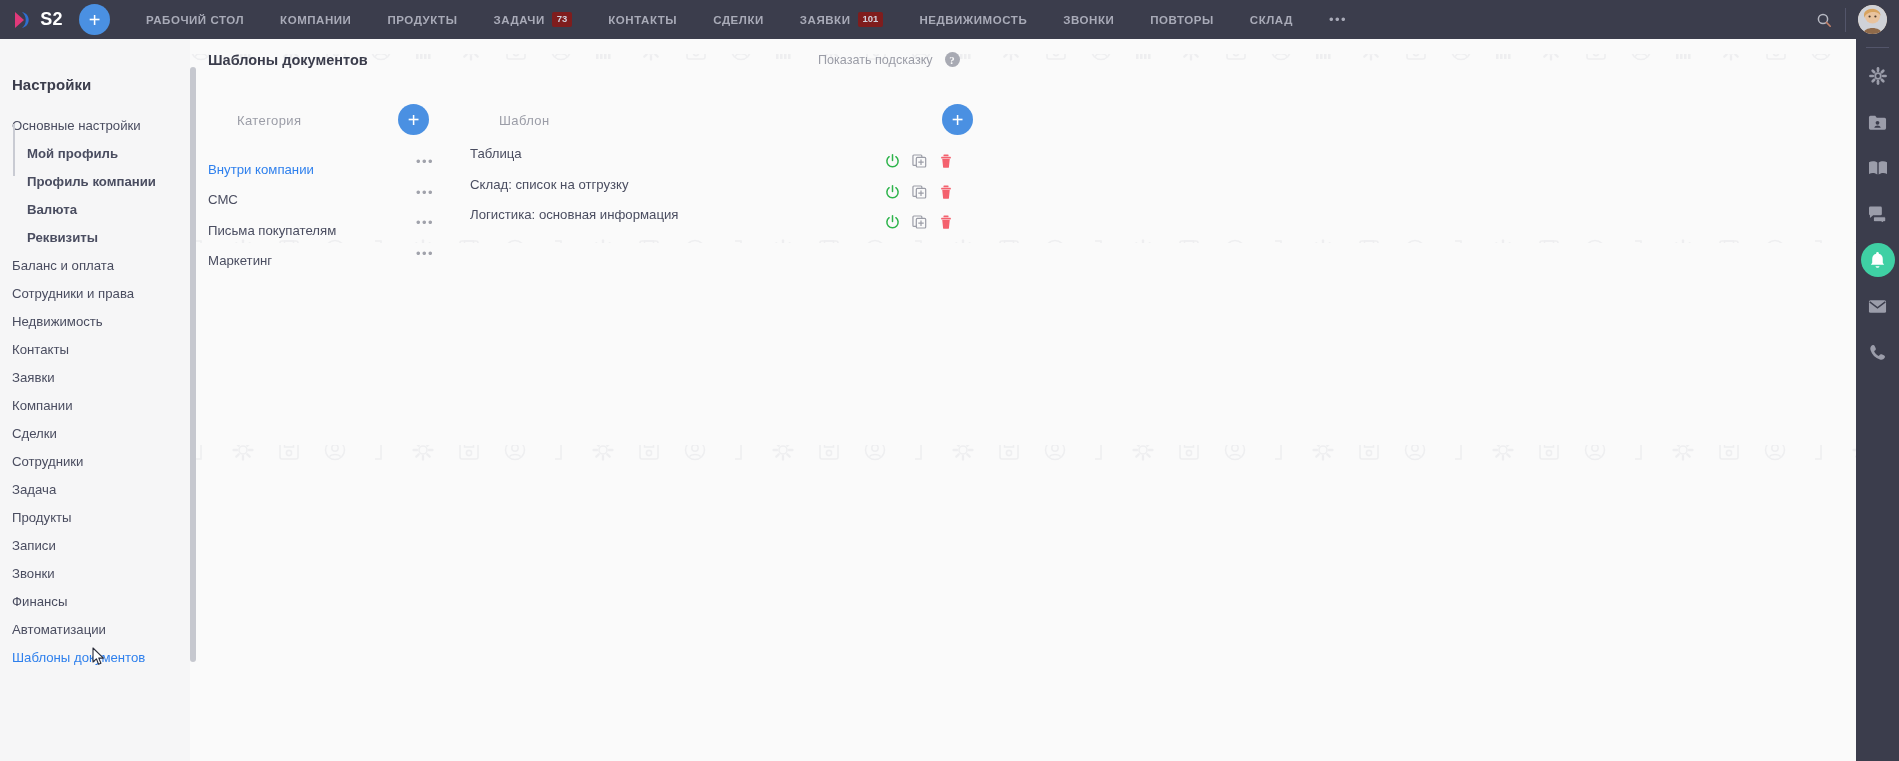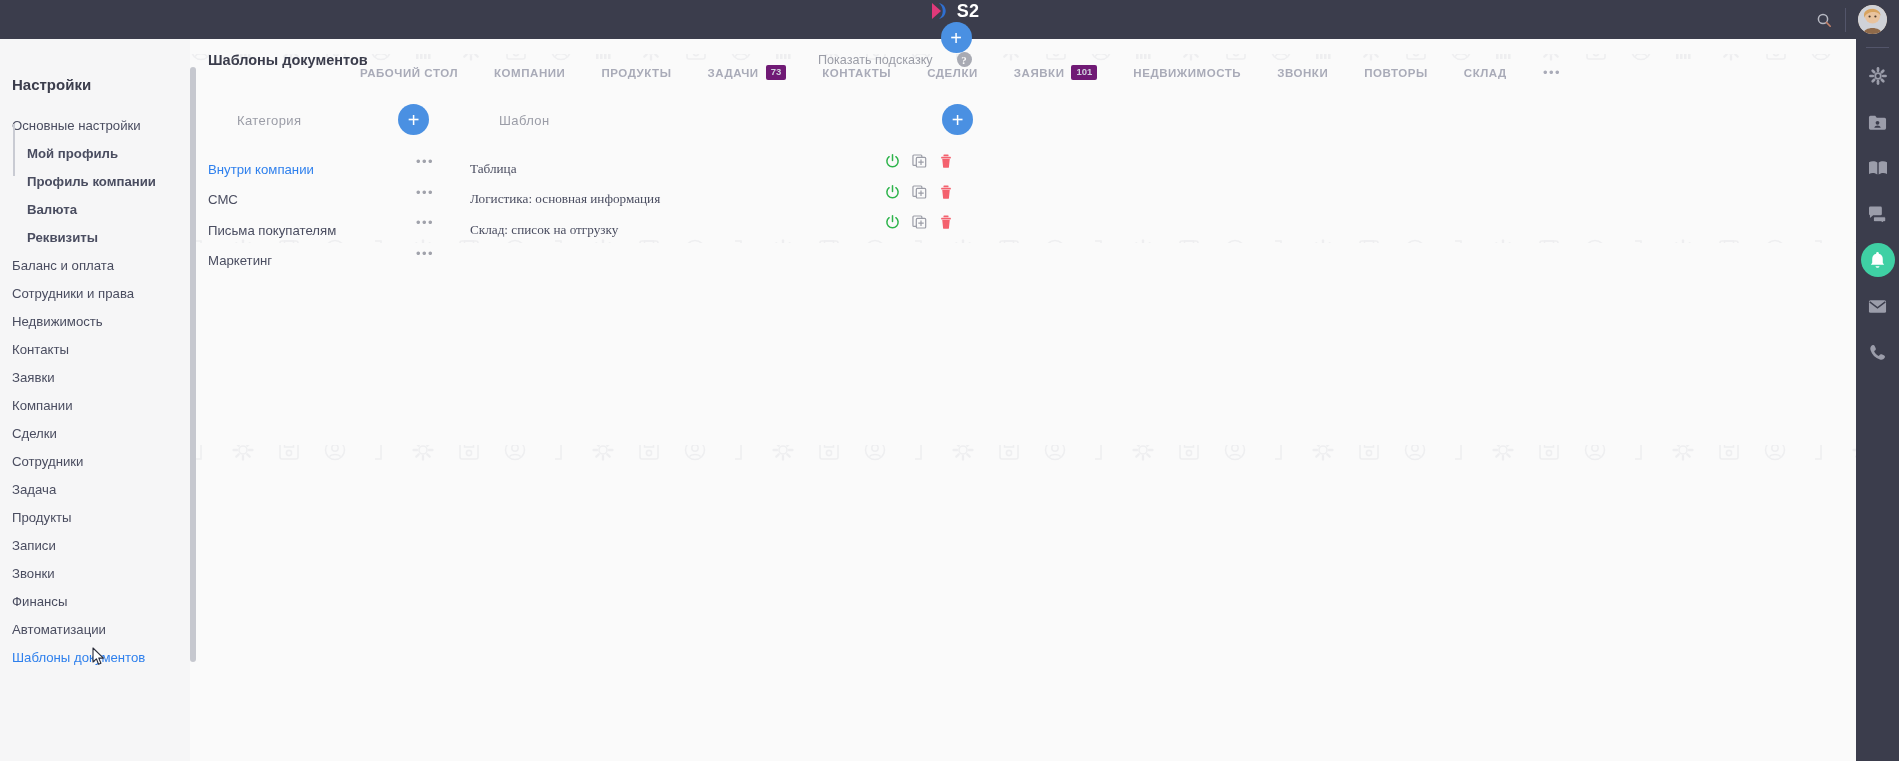--- a/index.html
+++ b/index.html
@@ -11,21 +11,20 @@
     background: #ffffff;
   }
 
   
   #topbar {
     position: absolute; top: 0; left: 0;
     width: 1899px; height: 39px;
     background: #3b3d4c;
     display: flex; align-items: center;
     z-index: 40;
-    flex-direction: column;
   }
   #logo-area {
     width: 66px; height: 39px;
     display: flex; align-items: center; justify-content: center; gap: 5px;
     padding-left: 10px;
   }
   .logo-mark { position: relative; width: 22px; height: 22px; flex: none; }
   .logo-mark svg { display:block; }
   .logo-text {
     color: #ffffff; font-size: 18px; font-weight: bold; letter-spacing: .3px;
@@ -42,21 +41,21 @@
     margin-left: 22px; gap: 8px;
   }
   .nav-item {
     display: flex; align-items: center; gap: 7px;
     padding: 0 14px; height: 39px;
     color: #a9abb8; font-size: 11.5px; font-weight: bold;
     letter-spacing: .55px; text-transform: uppercase;
     white-space: nowrap; cursor: pointer;
   }
   .nav-badge {
-    background: #701a75; color: #cfd1dc;
+    background: #7f1d1d; color: #cfd1dc;
     font-size: 9.5px; font-weight: bold;
     border-radius: 2px; padding: 2px 5px 2px 5px;
     letter-spacing: 0; line-height: 1.1;
   }
   .nav-dots { letter-spacing: 1.5px; font-size: 13px; padding: 0 14px; color:#a9abb8; cursor:pointer;}
   #top-right {
     position: absolute; right: 0; top: 0; height: 39px;
     display: flex; align-items: center; gap: 0px;
   }
   #search-btn {
@@ -119,21 +118,21 @@
     background: #c6c8cf;
     z-index: 10; cursor: pointer;
   }
   #page-title {
     position: absolute; left: 18px; top: 13px;
     font-size: 14.5px; font-weight: bold; color: #3b3d4c;
     z-index: 5;
   }
   #hint-area {
     position: absolute; left: 628px; top: 13px;
-    display: flex; align-items: center; gap: 24px;
+    display: flex; align-items: center; gap: 12px;
     z-index: 5;
   }
   #hint-label { font-size: 12.6px; color: #9b9da7; cursor: pointer;}
   #hint-icon {
     width: 15px; height: 15px; border-radius: 50%;
     background: #a8aab3; color: #fafafa;
     font-size: 11px; font-weight: bold;
     display: flex; align-items: center; justify-content: center;
     cursor: pointer; font-family: "Liberation Serif", serif;
   }
@@ -166,23 +165,22 @@
   .cat-name { font-size: 13.2px; color: #4a4d60; }
   .cat-row.active .cat-name { color: #2f80ed; }
   .cat-dots {
     position: absolute; left: 208px; top: 50%;
     transform: translateY(-50%);
     color: #a0a2ab; font-size: 13px; letter-spacing: 1.4px;
     line-height: 1; cursor: pointer;
   }
 
   .tpl-row {
-    height: 30.5px; display: flex; align-items: flex-end;
+    height: 30.5px; display: flex; align-items: flex-start;
     position: relative;
-    font-family: Liberation Serif, serif;
   }
   .tpl-name { font-size: 13.2px; color: #4a4d60; cursor: pointer;}
   .tpl-actions {
     position: absolute; left: 415px; top: 50%;
     transform: translateY(-50%);
     display: flex; align-items: center; gap: 12px;
   }
   .tpl-actions .act { cursor: pointer; display:flex; align-items:center; }
 
   
@@ -460,21 +458,21 @@
             <span class="act">
               <svg width="14" height="15" viewBox="0 0 14 16">
                 <rect x="4.3" y="1" width="5.4" height="2" rx=".6" fill="#f4616e"></rect>
                 <rect x="1.8" y="3.4" width="10.4" height="1.9" rx=".5" fill="#f4616e"></rect>
                 <path d="M3 5.8 L11 5.8 L10.1 14.6 A.8 .8 0 0 1 9.3 15.3 L4.7 15.3 A.8 .8 0 0 1 3.9 14.6 Z" fill="#f4616e"></path>
               </svg>
             </span>
           </span>
         </div>
         <div class="tpl-row">
-          <span class="tpl-name">Логистика: основная информация</span>
+          <span class="tpl-name">Склад: список на отгрузку</span>
           <span class="tpl-actions">
             <span class="act">
               <svg width="15" height="15" viewBox="0 0 16 16">
                 <path d="M4.4 3.4 A6 6 0 1 0 11.6 3.4" fill="none" stroke="#2cb34a" stroke-width="1.6" stroke-linecap="round"></path>
                 <line x1="8" y1="1.2" x2="8" y2="7.4" stroke="#2cb34a" stroke-width="1.6" stroke-linecap="round"></line>
               </svg>
             </span>
             <span class="act">
               <svg width="15" height="15" viewBox="0 0 16 16">
                 <rect x="1" y="1.6" width="9.5" height="11" rx="1" fill="none" stroke="#9b9da7" stroke-width="1.3"></rect>
@@ -486,21 +484,21 @@
             <span class="act">
               <svg width="14" height="15" viewBox="0 0 14 16">
                 <rect x="4.3" y="1" width="5.4" height="2" rx=".6" fill="#f4616e"></rect>
                 <rect x="1.8" y="3.4" width="10.4" height="1.9" rx=".5" fill="#f4616e"></rect>
                 <path d="M3 5.8 L11 5.8 L10.1 14.6 A.8 .8 0 0 1 9.3 15.3 L4.7 15.3 A.8 .8 0 0 1 3.9 14.6 Z" fill="#f4616e"></path>
               </svg>
             </span>
           </span>
         </div>
         <div class="tpl-row">
-          <span class="tpl-name">Склад: список на отгрузку</span>
+          <span class="tpl-name">Логистика: основная информация</span>
           <span class="tpl-actions">
             <span class="act">
               <svg width="15" height="15" viewBox="0 0 16 16">
                 <path d="M4.4 3.4 A6 6 0 1 0 11.6 3.4" fill="none" stroke="#2cb34a" stroke-width="1.6" stroke-linecap="round"></path>
                 <line x1="8" y1="1.2" x2="8" y2="7.4" stroke="#2cb34a" stroke-width="1.6" stroke-linecap="round"></line>
               </svg>
             </span>
             <span class="act">
               <svg width="15" height="15" viewBox="0 0 16 16">
                 <rect x="1" y="1.6" width="9.5" height="11" rx="1" fill="none" stroke="#9b9da7" stroke-width="1.3"></rect>

